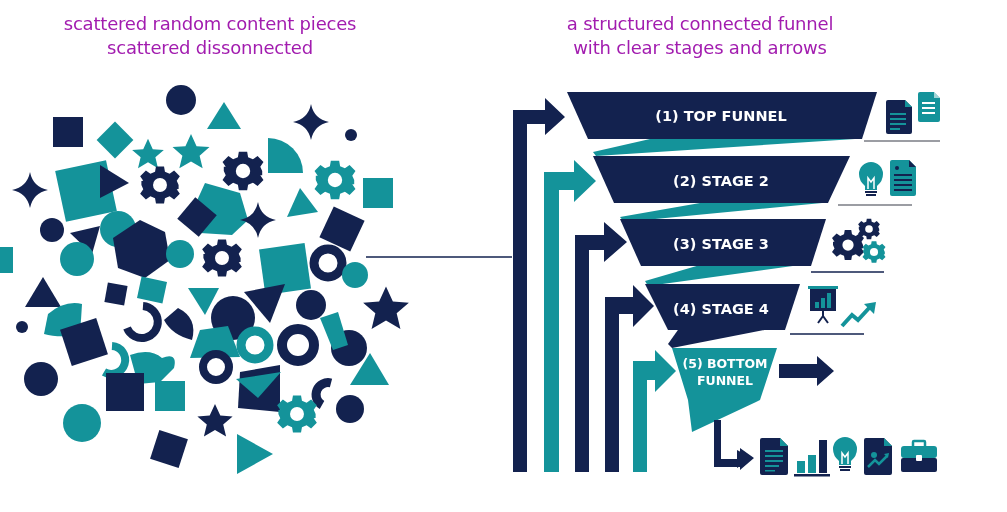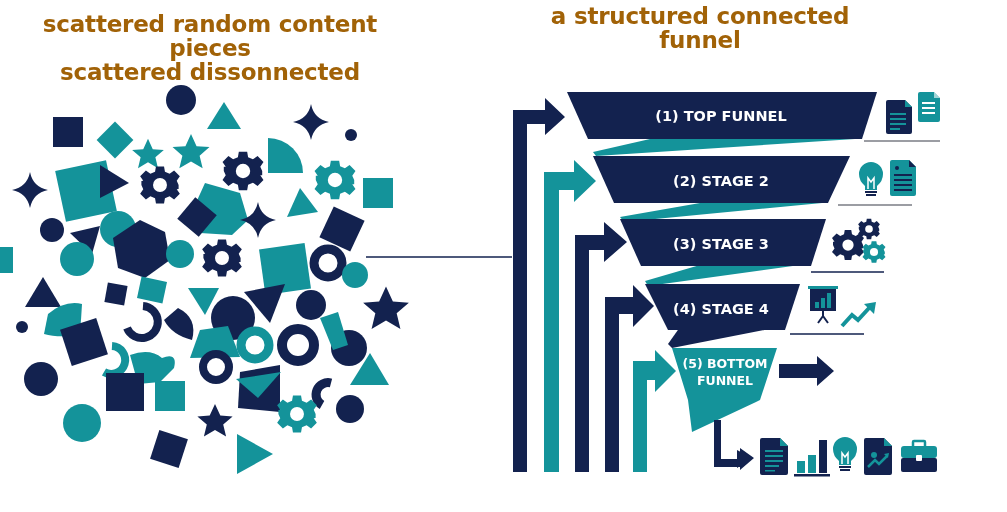--- a/index.html
+++ b/index.html
@@ -1,31 +1,32 @@
 <!DOCTYPE html>
 <html><head>
 <meta charset="utf-8">
 <style>
   html, body { margin: 0; padding: 0; background: #ffffff; }
   body { width: 1007px; height: 512px; position: relative; overflow: hidden; font-family: "DejaVu Sans", sans-serif; }
-  .heading { position: absolute; text-align: center; color: #a16207; font-weight: bold; font-size: 23px; line-height: 24px; letter-spacing: -0.2px; }
+  .heading { position: absolute; text-align: center; color: #a21caf; font-weight: normal; font-size: 18px; line-height: 24px; letter-spacing: -0.2px; }
   .heading-left { left: 10px; width: 400px; top: 12px; }
-  .heading-right { left: 510px; width: 380px; top: 4px; }
+  .heading-right { left: 510px; width: 380px; top: 12px; }
   svg#canvas { position: absolute; left: 0; top: 0; }
   .stage-label { font-family: "DejaVu Sans", sans-serif; font-weight: bold; fill: #ffffff; font-size: 14.5px; }
 </style>
 </head>
 <body>
 
 <div class="heading heading-left">
   <div>scattered random content pieces</div>
   <div>scattered dissonnected</div>
 </div>
 <div class="heading heading-right">
   <div>a structured connected funnel</div>
+  <div>with clear stages and arrows</div>
 </div>
 
 <svg id="canvas" width="1007" height="512" viewBox="0 0 1007 512">
   <defs>
     <g id="gear8">
       <path d="M-2.6,-12 L2.6,-12 L3.2,-8.6 L6.2,-7.3 L9.1,-9.3 L12.8,-5.6 L10.8,-2.7 L12,0 L12,2.6 L10.8,2.7 L12.8,5.6 L9.1,9.3 L6.2,7.3 L3.2,8.6 L2.6,12 L-2.6,12 L-3.2,8.6 L-6.2,7.3 L-9.1,9.3 L-12.8,5.6 L-10.8,2.7 L-12,0 L-12,-2.6 L-10.8,-2.7 L-12.8,-5.6 L-9.1,-9.3 L-6.2,-7.3 L-3.2,-8.6 Z"></path>
     </g>
     <g id="star4">
         <path d="M0,-18 Q3,-3 18,0 Q3,3 0,18 Q-3,3 -18,0 Q-3,-3 0,-18 Z"></path>
       </g>

